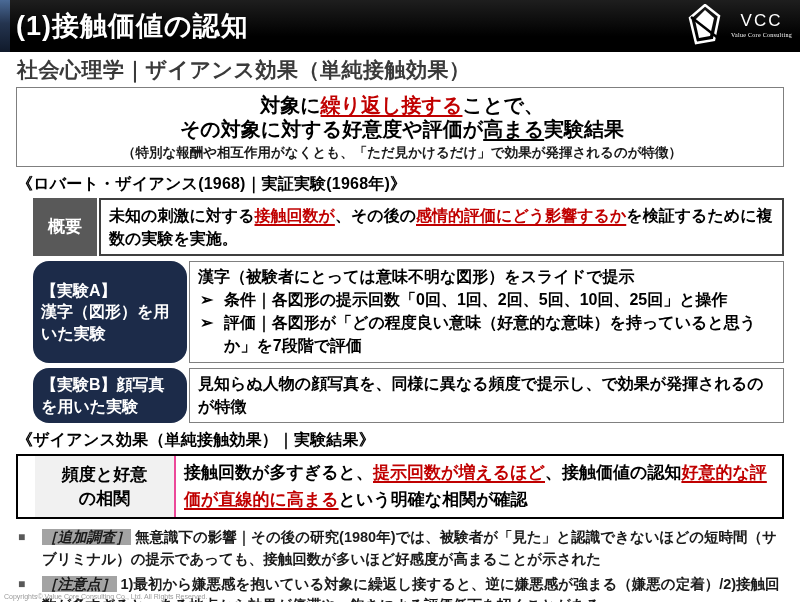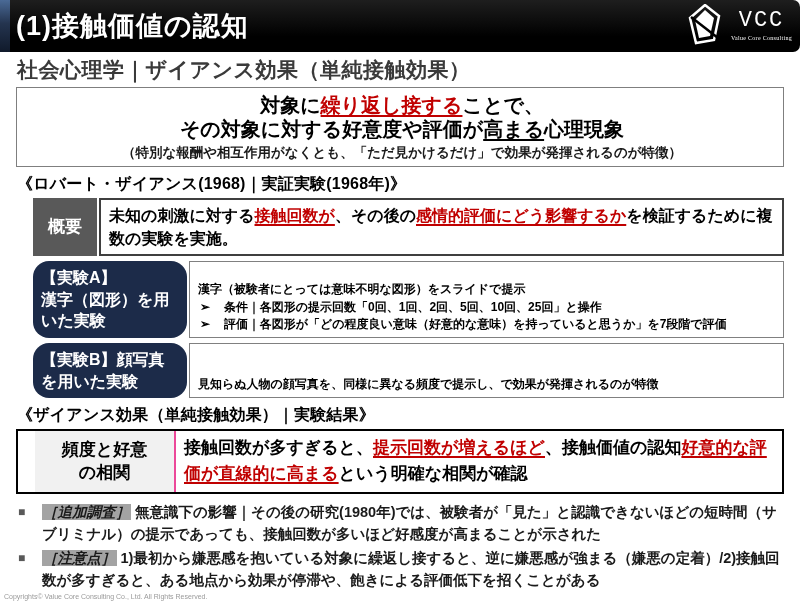--- a/index.html
+++ b/index.html
@@ -2,61 +2,61 @@
 <html lang="ja"><head>
 <meta charset="utf-8">
 <style>
   * { margin:0; padding:0; box-sizing:border-box; }
   html,body { width:800px; height:602px; overflow:hidden; background:#fff;
     font-family:"Liberation Sans", sans-serif; }
   .slide { position:relative; width:800px; height:602px; background:#fff; }
 
   
   .topbar { position:relative; height:52px; background:linear-gradient(180deg,#1e1e1e 0%,#000 70%);
-    display:flex; align-items:center;border-radius:7px; }
+    display:flex; align-items:center; }
   .accent { position:absolute; left:0; top:0; width:10px; height:52px;
     background:linear-gradient(180deg,#4a6a96 0%,#24344f 45%,#101a2b 100%); }
   .title { color:#fff; font-size:27px; font-weight:bold; margin-left:16px; letter-spacing:1px;
     text-shadow:1px 1px 2px #000; }
   .logo { position:absolute; right:8px; top:4px; display:flex; align-items:center; gap:6px; }
   .logo svg { display:block; }
   .logo-text { color:#fff; text-align:center; line-height:1; }
-  .logo-abbr { font-family:Liberation Mono, monospace; font-size:22px; letter-spacing:2px; }
+  .logo-abbr { font-family:Liberation Sans, sans-serif; font-size:17px; letter-spacing:2px; }
   .logo-sub { font-family:"Liberation Serif", serif; font-size:6px; margin-top:3px; letter-spacing:.3px; }
 
   
   .content { padding:2px 14px 0 14px; }
   .subtitle { font-size:21px; font-weight:bold; color:#3a3a3a; margin:2px 0 3px -10px;
     padding-left:13px; letter-spacing:.5px; }
 
   .defbox { margin:0 2px; border:1px solid #7f7f7f; background:#fff; text-align:center;
     padding:5px 0 4px 4px; }
   .defbox .big { font-size:20px; font-weight:bold; color:#000; line-height:1.22; }
   .defbox .smallnote { font-size:13.5px; font-weight:bold; color:#1a1a1a; margin-top:2px; }
 
   .sect-heading { font-size:16px; font-weight:bold; color:#000; margin:7px 0 3px -10px;
     padding-left:13px; letter-spacing:.2px; }
 
   
   .trow { display:flex; margin:0 2px; align-items:stretch; }
   .lbl { display:flex; align-items:center; justify-content:center; text-align:center;
     font-weight:bold; flex-shrink:0; white-space:pre-line;margin-left:17px; }
-  .body-cell { flex:1; background:#fff; display:flex; flex-direction:column; justify-content:flex-end;
+  .body-cell { flex:1; background:#fff; display:flex; flex-direction:column; justify-content:flex-start;
     font-weight:bold; color:#000; }
 
   
   .overview .lbl { width:64px; background:#595959; color:#fff; font-size:17px; }
   .overview .body-cell { border:2px solid #3f3f3f; margin-left:2px; font-size:16px;
     line-height:1.45; padding:4px 8px; }
 
   
   .exp { margin-top:5px; }
   .exp .lbl { width:154px; background:#1c2b49; color:#fff; font-size:16px;
     text-align:left; justify-content:flex-start; padding:6px 8px; line-height:1.35;border-radius:16px; }
-  .exp .body-cell { border:1px solid #808080; margin-left:2px; font-size:12px;
+  .exp .body-cell { border:1px solid #808080; margin-left:2px; font-size:16px;
     line-height:1.43; padding:4px 8px; }
   .arrow-line { position:relative; padding-left:26px; }
   .arrow-line .marker { position:absolute; left:2px; top:0; }
 
   
   .result { margin-top:2px; border:2px solid #000; }
   .result .lbl { width:141px; background:#f1f1f1; color:#000; font-size:17px;
     border-right:2px solid #ec4899; line-height:1.4; }
   .result .body-cell { font-size:17px; line-height:1.55; padding:4px 8px; }
 
@@ -97,21 +97,21 @@
       </div>
     </div>
   </header>
 
   <main class="content">
 
     <h2 class="subtitle">社会心理学｜ザイアンス効果（単純接触効果）</h2>
 
     <div class="defbox">
       <p class="big"><span class="seg-n">対象に</span><span class="seg-ru">繰り返し接する</span><span class="seg-n">ことで、</span></p>
-      <p class="big"><span class="seg-n">その対象に対する好意度や評価が</span><span class="seg-u">高まる</span><span class="seg-n">心理現象</span></p>
+      <p class="big"><span class="seg-n">その対象に対する好意度や評価が</span><span class="seg-u">高まる</span><span class="seg-n">実験結果</span></p>
       <p class="smallnote">（特別な報酬や相互作用がなくとも、「ただ見かけるだけ」で効果が発揮されるのが特徴）</p>
     </div>
 
     <h3 class="sect-heading">《ロバート・ザイアンス(1968)｜実証実験(1968年)》</h3>
 
     <div class="trow overview">
       <div class="lbl">概要</div>
       <div class="body-cell">
         <div><span class="seg-n">未知の刺激に対する</span><span class="seg-ru">接触回数が</span><span class="seg-n">、その後の</span><span class="seg-ru">感情的評価にどう影響するか</span><span class="seg-n">を検証するために複数の実験を実施。</span></div>
       </div>

